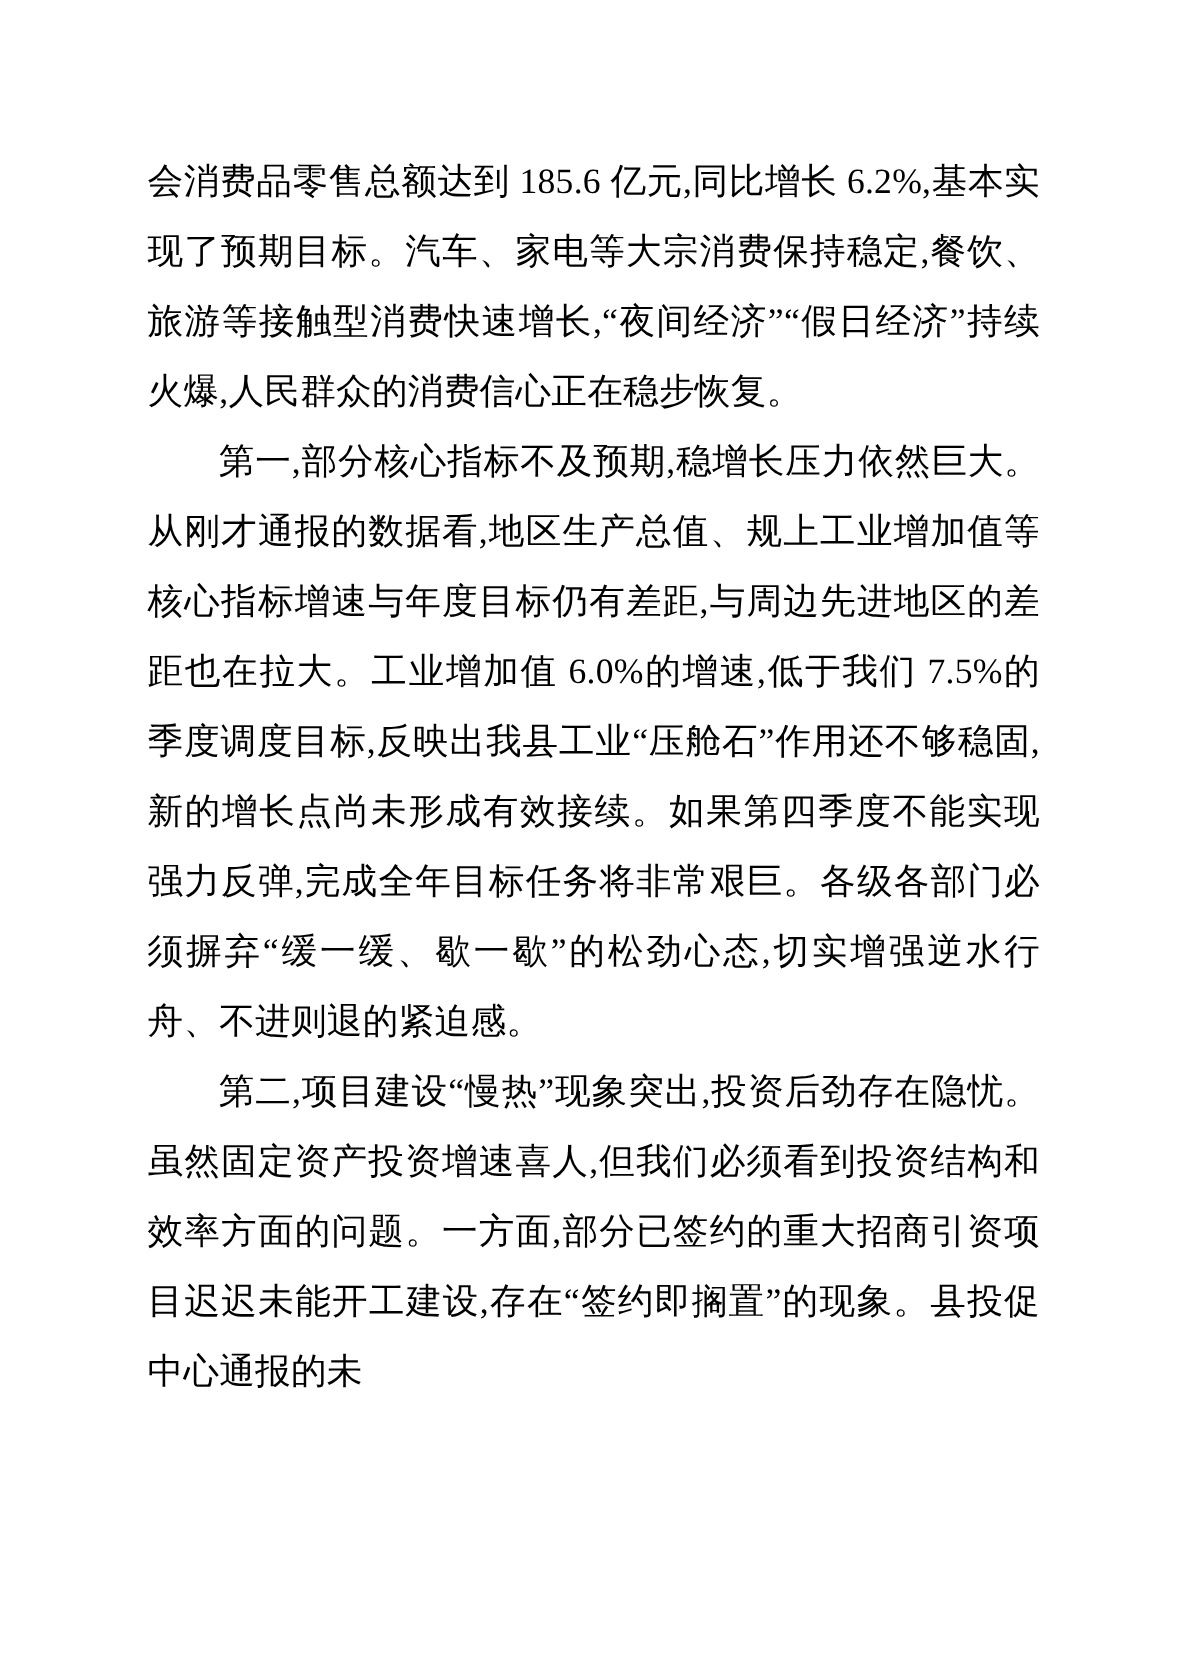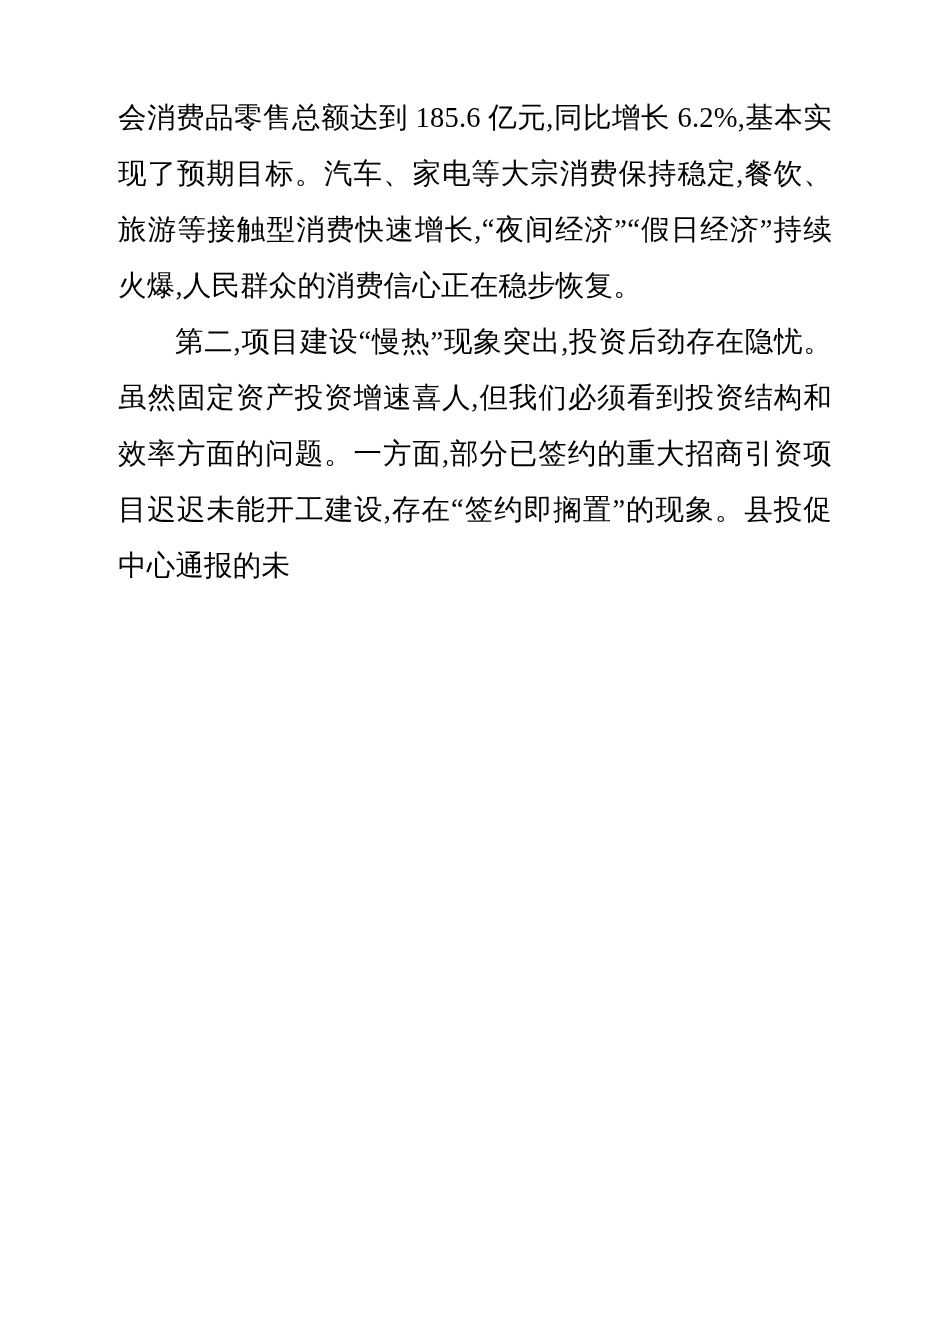--- a/index.html
+++ b/index.html
@@ -11,21 +11,21 @@
     width: 950px;
     height: 1344px;
     font-family: "Liberation Serif", "DejaVu Serif", serif;
     color: #000000;
     overflow: hidden;
   }
   .page {
     box-sizing: border-box;
     width: 950px;
     height: 1344px;
-    padding: 90px 118px 0 118px;
+    padding: 118px 118px 0 118px;
     background: #ffffff;
   }
   .doc-body {
     font-size: 28.5px;
     line-height: 56px;
     text-align: justify;
     text-justify: inter-ideograph;
     letter-spacing: 0.2px;
   }
   .para {
@@ -36,15 +36,16 @@
   .para.indent {
     text-indent: 2em;
   }
 </style>
 </head>
 <body>
 
 <div class="page">
   <div class="doc-body">
     <p class="para">会消费品零售总额达到 185.6 亿元,同比增长 6.2%,基本实现了预期目标。汽车、家电等大宗消费保持稳定,餐饮、旅游等接触型消费快速增长,“夜间经济”“假日经济”持续火爆,人民群众的消费信心正在稳步恢复。</p>
+    <p class="para indent">第一,部分核心指标不及预期,稳增长压力依然巨大。从刚才通报的数据看,地区生产总值、规上工业增加值等核心指标增速与年度目标仍有差距,与周边先进地区的差距也在拉大。工业增加值 6.0%的增速,低于我们 7.5%的季度调度目标,反映出我县工业“压舱石”作用还不够稳固,新的增长点尚未形成有效接续。如果第四季度不能实现强力反弹,完成全年目标任务将非常艰巨。各级各部门必须摒弃“缓一缓、歇一歇”的松劲心态,切实增强逆水行舟、不进则退的紧迫感。</p>
     <p class="para indent">第二,项目建设“慢热”现象突出,投资后劲存在隐忧。虽然固定资产投资增速喜人,但我们必须看到投资结构和效率方面的问题。一方面,部分已签约的重大招商引资项目迟迟未能开工建设,存在“签约即搁置”的现象。县投促中心通报的未</p>
   </div>
 </div>
 
 </body></html>

